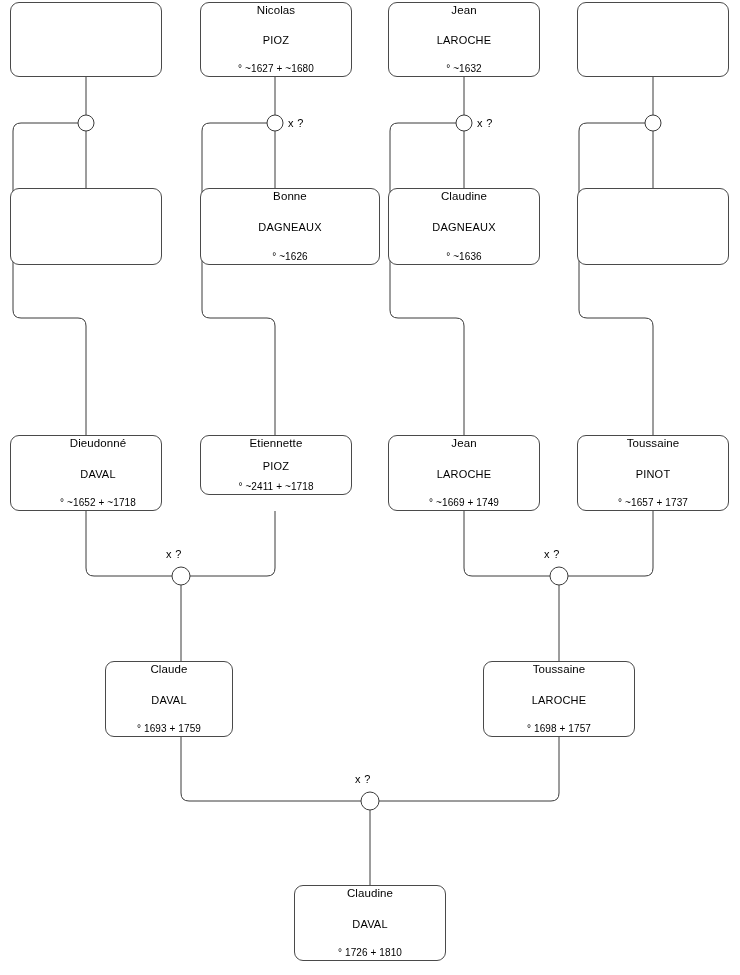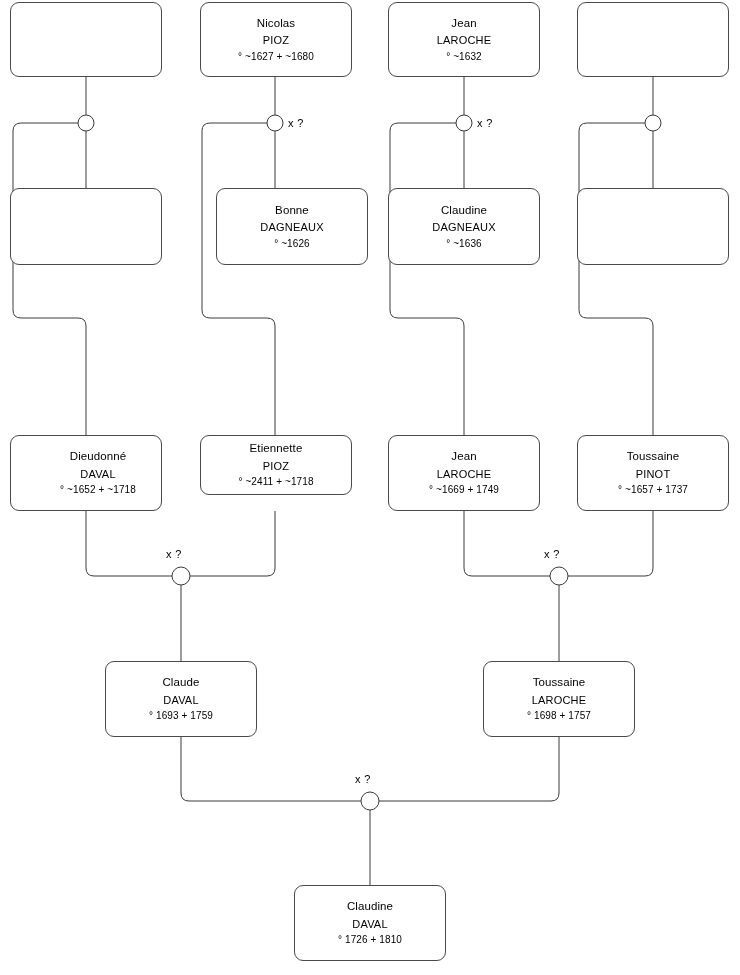--- a/index.html
+++ b/index.html
@@ -33,21 +33,21 @@
   }
   .person{
     position:absolute;
     box-sizing:border-box;
     border:1px solid #4a4a4a;
     border-radius:9px;
     background:#ffffff;
     display:flex;
     flex-direction:column;
     align-items:center;
-    justify-content:center;
+    justify-content:space-between;
     text-align:center;
     line-height:1.28;
     color:#000000;
     z-index:3;
   }
   .person .given{
     font-size:11.5px;
     letter-spacing:0.1px;
   }
   .person .surname{
@@ -113,21 +113,21 @@
         <div class="surname">PIOZ</div>
         <div class="dates">° ~1627 + ~1680</div>
       </div>
       <div class="person" style="left: 388px; top: 2px; width: 152px; height: 75px;">
         <div class="given">Jean</div>
         <div class="surname">LAROCHE</div>
         <div class="dates">° ~1632</div>
       </div>
       <div class="person empty" style="left: 577px; top: 2px; width: 152px; height: 75px;"></div>
       <div class="person empty" style="left: 10px; top: 188px; width: 152px; height: 77px;"></div>
-      <div class="person" style="left: 216px; top: 188px; width: 152px; height: 77px;">
+      <div class="person" style="left: 200px; top: 188px; width: 180px; height: 77px;">
         <div class="given">Bonne</div>
         <div class="surname">DAGNEAUX</div>
         <div class="dates">° ~1626</div>
       </div>
       <div class="person" style="left: 388px; top: 188px; width: 152px; height: 77px;">
         <div class="given">Claudine</div>
         <div class="surname">DAGNEAUX</div>
         <div class="dates">° ~1636</div>
       </div>
       <div class="person empty" style="left: 577px; top: 188px; width: 152px; height: 77px;"></div>
@@ -144,21 +144,21 @@
       <div class="person" style="left: 388px; top: 435px; width: 152px; height: 76px;">
         <div class="given">Jean</div>
         <div class="surname">LAROCHE</div>
         <div class="dates">° ~1669 + 1749</div>
       </div>
       <div class="person" style="left: 577px; top: 435px; width: 152px; height: 76px;">
         <div class="given">Toussaine</div>
         <div class="surname">PINOT</div>
         <div class="dates">° ~1657 + 1737</div>
       </div>
-      <div class="person" style="left: 105px; top: 661px; width: 152px; height: 76px;">
+      <div class="person" style="left: 105px; top: 661px; width: 128px; height: 76px;">
         <div class="given">Claude</div>
         <div class="surname">DAVAL</div>
         <div class="dates">° 1693 + 1759</div>
       </div>
       <div class="person" style="left: 483px; top: 661px; width: 152px; height: 76px;">
         <div class="given">Toussaine</div>
         <div class="surname">LAROCHE</div>
         <div class="dates">° 1698 + 1757</div>
       </div>
       <div class="person" style="left: 294px; top: 885px; width: 152px; height: 76px;">

